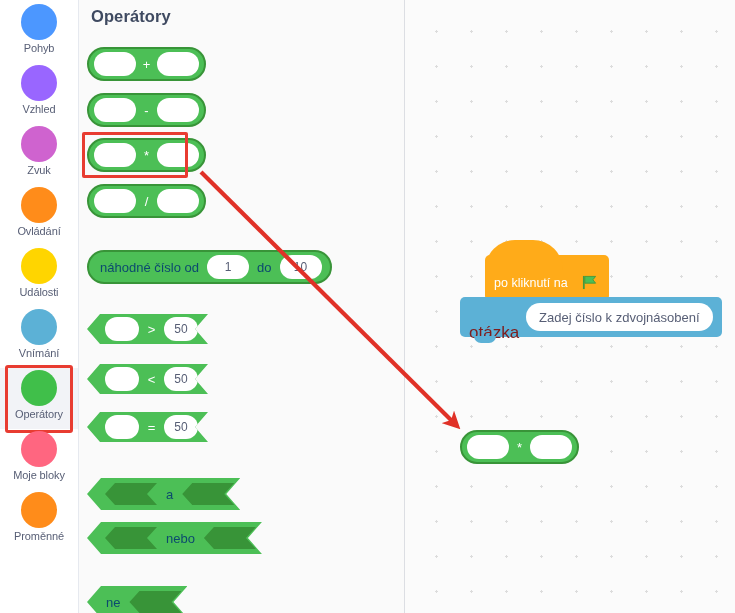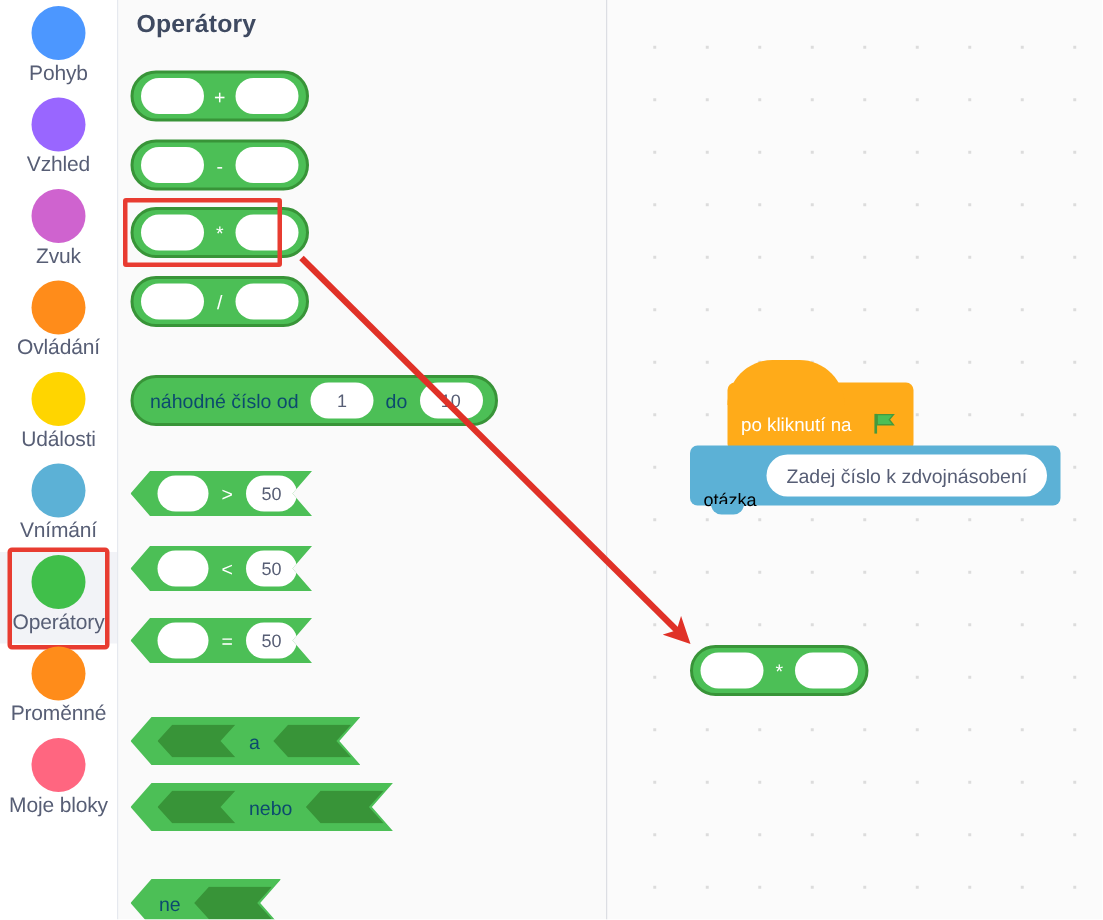--- a/index.html
+++ b/index.html
@@ -41,21 +41,21 @@
     cursor: pointer;
   }
   .cat .dot {
     width: 36px;
     height: 36px;
     border-radius: 50%;
     margin-top: 2px;
     margin-bottom: 2px;
   }
   .cat .cat-label {
-    font-size: 14px;
+    font-size: 11px;
     color: #575e75;
     line-height: 13px;
     letter-spacing: -0.1px;
     white-space: nowrap;
   }
   .cat.selected {
     background: #f2f3f7;
   }
   .cat.selected .sel-ring {
     position: absolute;
@@ -218,21 +218,21 @@
   }
   .cmd-notch {
     position: absolute;
     left: 14px;
     bottom: -6px;
     width: 22px;
     height: 7px;
     background: #5cb1d6;
     border-radius: 0 0 7px 7px;
   }
-  .cmd-label { color: #000000; font-size: 12px; white-space: nowrap; margin-top: 32px; }
+  .cmd-label { color: #7f1d1d; font-size: 17px; white-space: nowrap; margin-top: 32px; }
   .text-input {
     background: #ffffff;
     border-radius: 999px;
     height: 24px;
     display: flex;
     align-items: center;
     padding: 2px 13px;
     color: #575e75;
     font-size: 13px;
     white-space: nowrap;
@@ -275,26 +275,26 @@
     <div class="cat">
       <div class="dot" style="background:#5cb1d6"></div>
       <div class="cat-label">Vnímání</div>
     </div>
     <div class="cat selected">
       <div class="sel-ring"></div>
       <div class="dot" style="background:#40bf4a"></div>
       <div class="cat-label">Operátory</div>
     </div>
     <div class="cat">
+      <div class="dot" style="background:#ff6680"></div>
+      <div class="cat-label">Moje bloky</div>
+    </div>
+    <div class="cat">
       <div class="dot" style="background:#ff8c1a"></div>
       <div class="cat-label">Proměnné</div>
-    </div>
-    <div class="cat">
-      <div class="dot" style="background:#ff6680"></div>
-      <div class="cat-label">Moje bloky</div>
     </div>
   </div>
 
   <div class="palette">
 
     <div class="palette-title">Operátory</div>
 
     <div class="blk op-round" style="left:8px; top:47px;">
       <div class="slot-oval"></div>
       <div class="op-sign">+</div>

